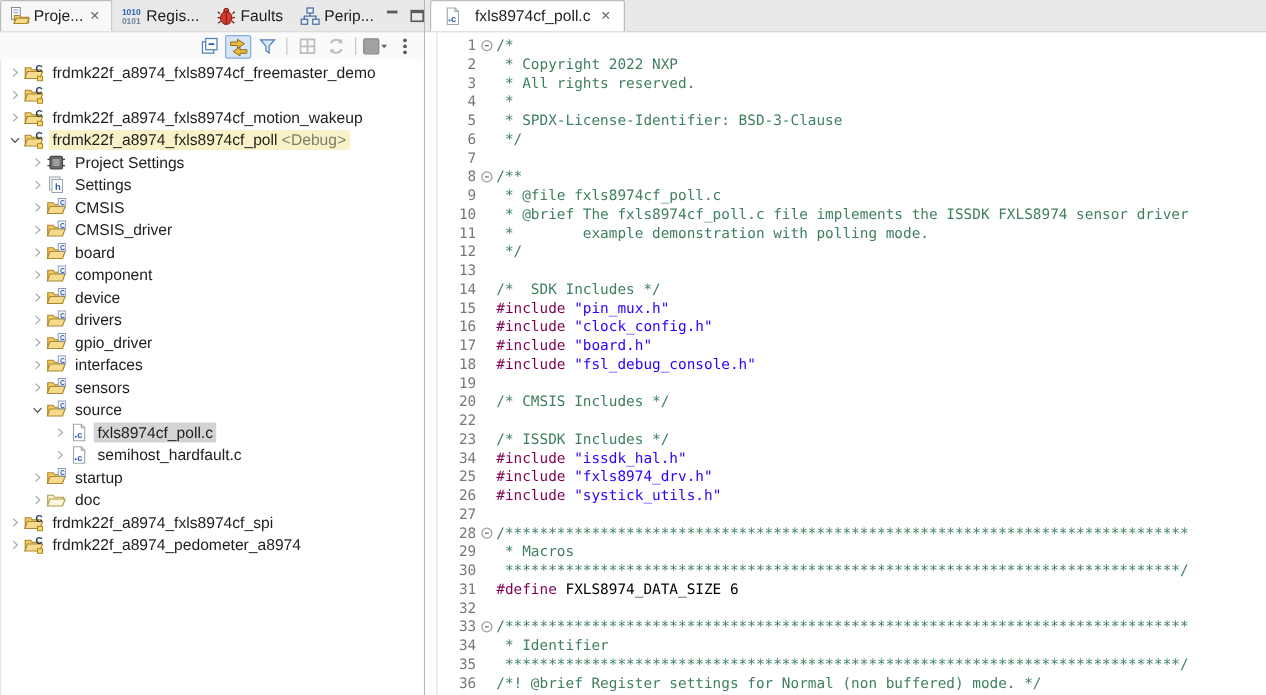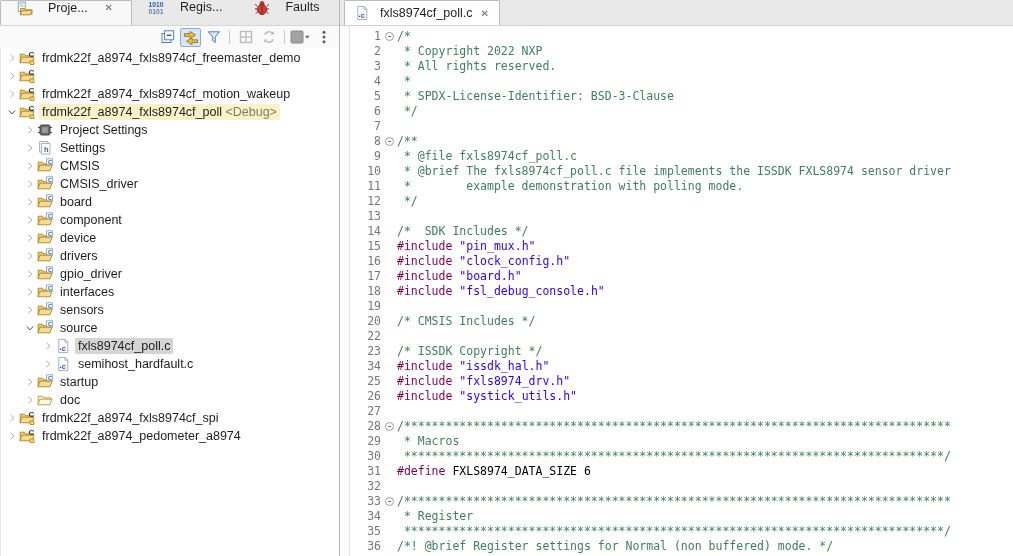--- a/index.html
+++ b/index.html
@@ -11,21 +11,21 @@
   html,body{margin:0;padding:0;}
   body{width:1013px;height:556px;overflow:hidden;background:#fff;
        font-family:"Liberation Sans",sans-serif;font-size:12.5px;color:#1e1e1e;}
   #app{display:flex;width:1013px;height:556px;}
 
   
   #left-panel{width:340px;flex:0 0 340px;display:flex;flex-direction:column;
               border-right:1px solid var(--panel-bd);background:#fff;}
   .view-tabbar{height:26px;background:var(--tabbar-bg);display:flex;align-items:stretch;
                border-bottom:1px solid #d6d6d6;flex:0 0 26px;}
-  .vtab{display:flex;align-items:flex-start;gap:15px;padding:0 16px;cursor:default;white-space:nowrap;}
+  .vtab{display:flex;align-items:center;gap:3px;padding:0 7px;cursor:default;white-space:nowrap;}
   .vtab.active{background:#f8f8f8;border:1px solid #bcbcbc;border-bottom:none;border-radius:2px 2px 0 0;}
   .vtab .close{color:#5f6a75;font-size:10px;padding:1px 2px;}
   .winbtns{margin-left:auto;display:flex;align-items:center;gap:4px;padding-right:5px;}
   .winbtn{width:16px;height:16px;display:flex;align-items:center;justify-content:center;}
 
   .view-toolbar{height:22px;background:#fafafa;display:flex;align-items:center;
                 justify-content:flex-end;gap:2px;padding-right:5px;flex:0 0 22px;}
   .tbtn{width:21px;height:19px;display:flex;align-items:center;justify-content:center;border:1px solid transparent;border-radius:2px;}
   .tbtn.toggled{background:var(--tog-bg);border-color:var(--tog-bd);}
   .tsep{width:1px;height:14px;background:#c9c9c9;margin:0 3px;}
@@ -700,21 +700,21 @@
             <span class="codetxt"><span class="seg-cmt">/* CMSIS Includes */</span></span>
           </div>
           <div class="crow">
             <span class="lnum">22</span>
             <span class="foldc"></span>
             <span class="codetxt"></span>
           </div>
           <div class="crow">
             <span class="lnum">23</span>
             <span class="foldc"></span>
-            <span class="codetxt"><span class="seg-cmt">/* ISSDK Copyright */</span></span>
+            <span class="codetxt"><span class="seg-cmt">/* ISSDK Includes */</span></span>
           </div>
           <div class="crow">
             <span class="lnum">34</span>
             <span class="foldc"></span>
             <span class="codetxt"><span class="seg-dir">#include</span><span class="seg-pln"> </span><span class="seg-str">"issdk_hal.h"</span></span>
           </div>
           <div class="crow">
             <span class="lnum">25</span>
             <span class="foldc"></span>
             <span class="codetxt"><span class="seg-dir">#include</span><span class="seg-pln"> </span><span class="seg-str">"fxls8974_drv.h"</span></span>
@@ -759,21 +759,21 @@
           <div class="crow">
             <span class="lnum">33</span>
             <span class="foldc">
               <span class="foldmark"></span>
             </span>
             <span class="codetxt"><span class="seg-cmt">/*******************************************************************************</span></span>
           </div>
           <div class="crow">
             <span class="lnum">34</span>
             <span class="foldc"></span>
-            <span class="codetxt"><span class="seg-cmt"> * Register</span></span>
+            <span class="codetxt"><span class="seg-cmt"> * Identifier</span></span>
           </div>
           <div class="crow">
             <span class="lnum">35</span>
             <span class="foldc"></span>
             <span class="codetxt"><span class="seg-cmt"> ******************************************************************************/</span></span>
           </div>
           <div class="crow">
             <span class="lnum">36</span>
             <span class="foldc"></span>
             <span class="codetxt"><span class="seg-cmt">/*! @brief Register settings for Normal (non buffered) mode. */</span></span>

